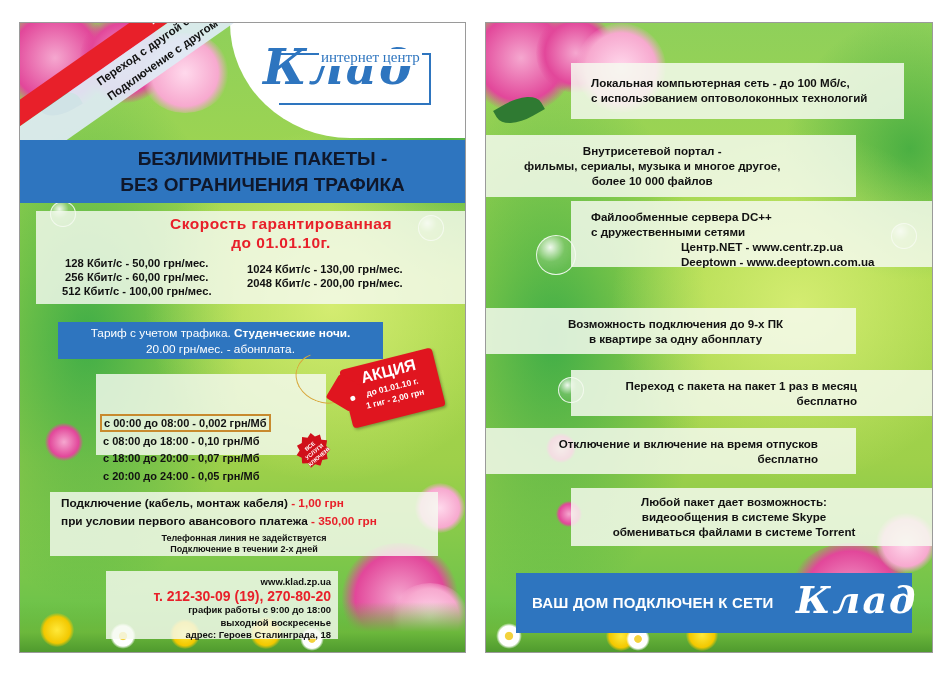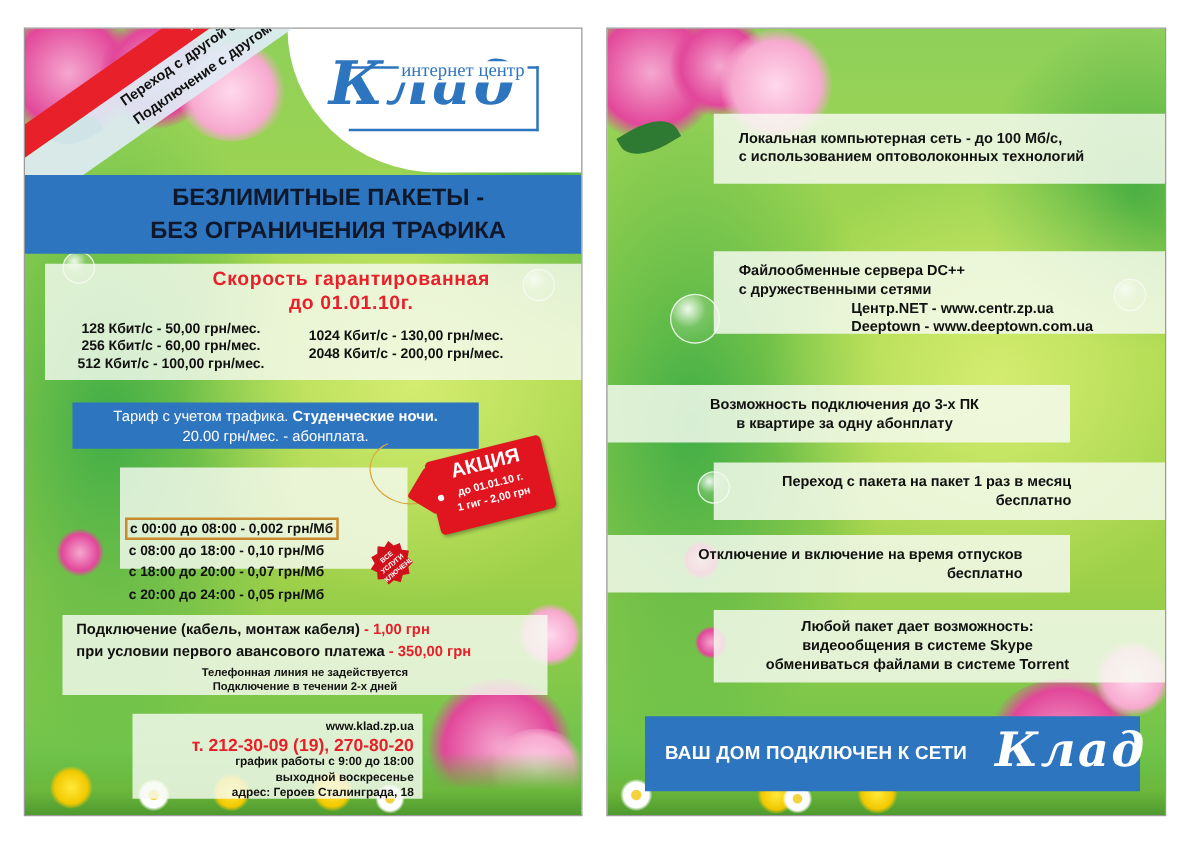--- a/index.html
+++ b/index.html
@@ -84,21 +84,21 @@
   .conn-note.n2 { top: 52px; }
 
   .contact-panel { left: 86px; top: 548px; width: 232px; height: 68px; text-align: right; padding-right: 7px; }
   .contact-panel .site { font-size: 9.5px; line-height: 12px; padding-top: 5px; }
   .contact-panel .phone { color: #e8202a; font-size: 14px; line-height: 16px; }
   .contact-panel .info { font-size: 9.5px; line-height: 12.5px; }
 
   
   .feat { position: absolute; background: rgba(245,250,240,0.84); font-size: 11.6px; line-height: 15px; }
   .feat .txt { position: absolute; }
-  .f1 { left: 85px; top: 68px; width: 362px; height: 56px; }
+  .f1 { left: 85px; top: 40px; width: 333px; height: 56px; }
   .f1 .txt { left: 20px; top: 12px; }
   .f2 { left: 0; top: 112px; width: 370px; height: 62px; }
   .f2 .txt { left: 38px; top: 8px; text-align: center; }
   .f3 { left: 85px; top: 178px; width: 362px; height: 66px; }
   .f3 .txt { left: 20px; top: 8px; }
   .f3 .indent { padding-left: 90px; }
   .f4 { left: 0; top: 285px; width: 370px; height: 46px; }
   .f4 .txt { left: 82px; top: 8px; text-align: center; }
   .f5 { left: 85px; top: 347px; width: 362px; height: 46px; }
   .f5 .txt { left: 20px; top: 8px; width: 266px; text-align: right; }
@@ -235,33 +235,40 @@
   <div class="flower daisy" style="left:10px;top:600px;width:26px;height:26px;"></div>
   <div class="flower daisy" style="left:140px;top:604px;width:24px;height:24px;"></div>
 
   <div class="feat f1">
     <div class="txt">
       <div>Локальная компьютерная сеть - до 100 Мб/с,</div>
       <div>с использованием оптоволоконных технологий</div>
     </div>
   </div>
 
+  <div class="feat f2">
+    <div class="txt">
+      <div>Внутрисетевой портал -</div>
+      <div>фильмы, сериалы, музыка и многое другое,</div>
+      <div>более 10 000 файлов</div>
+    </div>
+  </div>
 
   <div class="feat f3">
     <div class="txt">
       <div>Файлообменные сервера DC++</div>
       <div>с дружественными сетями</div>
       <div class="indent">Центр.NET  - www.centr.zp.ua</div>
       <div class="indent">Deeptown -  www.deeptown.com.ua</div>
     </div>
   </div>
 
   <div class="feat f4">
     <div class="txt">
-      <div>Возможность подключения до 3-х ПК</div>
+      <div>Возможность подключения до 9-х ПК</div>
       <div>в квартире за одну абонплату</div>
     </div>
   </div>
 
   <div class="feat f5">
     <div class="txt">
       <div>Переход с пакета на пакет 1 раз в месяц</div>
       <div>бесплатно</div>
     </div>
   </div>

